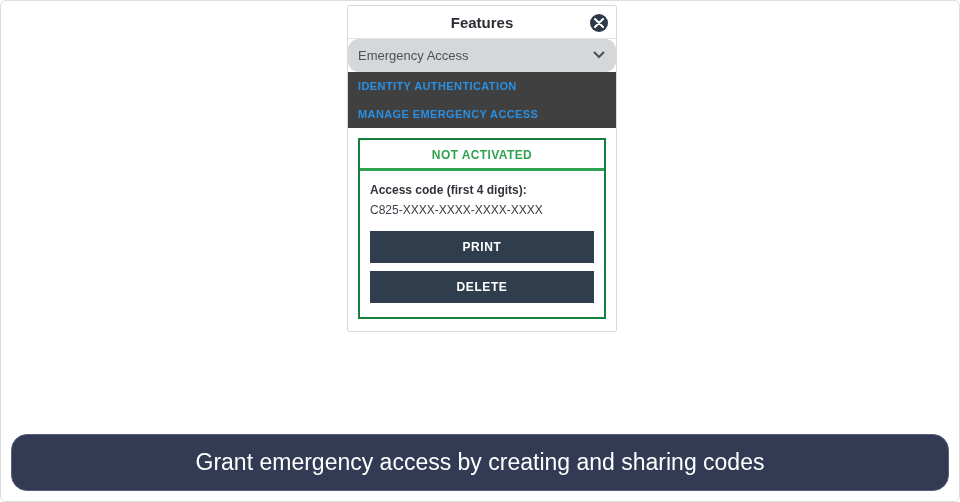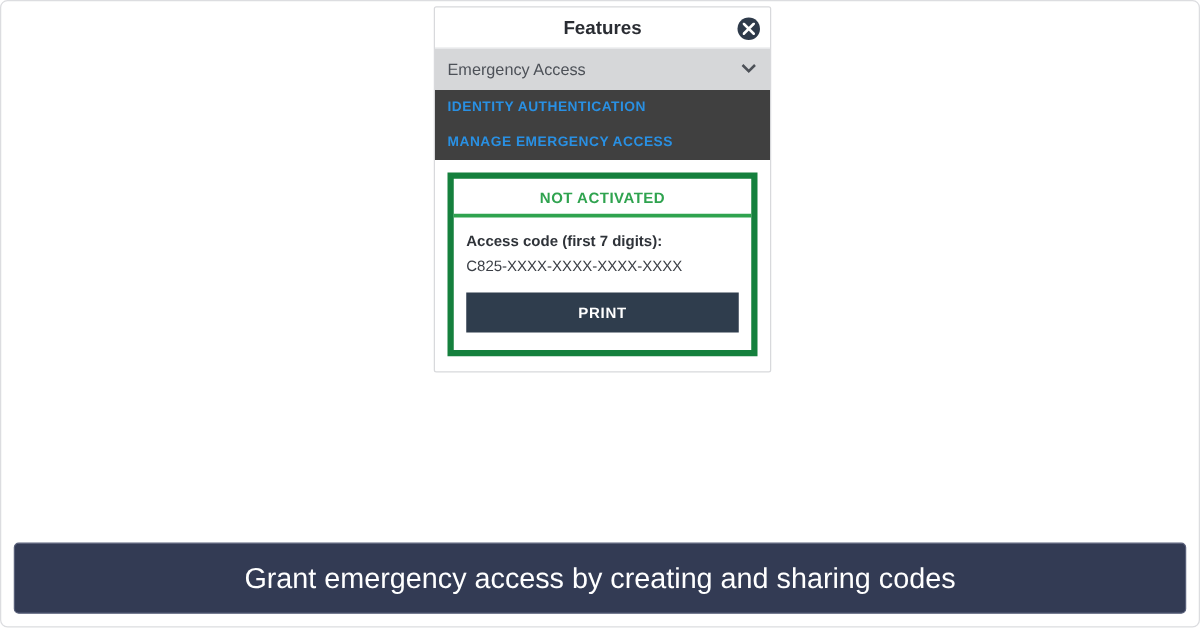--- a/index.html
+++ b/index.html
@@ -49,20 +49,21 @@
   .close-btn svg { width: 10px; height: 10px; }
   .dropdown {
     display: flex;
     align-items: center;
     justify-content: space-between;
     background: #d6d7d9;
     padding: 8px 10px;
     color: #4d5158;
     font-size: 13px;
     cursor: pointer;
+    border-radius: 11px;
   }
   .dropdown svg { width: 14px; height: 14px; }
   .section-label {
     background: #404040;
     color: #2990e3;
     font-weight: 700;
     font-size: 11px;
     letter-spacing: 0.4px;
     padding: 8px 10px;
   }
@@ -78,21 +79,21 @@
     margin-bottom: 6px;
   }
   .field-label.mt { margin-top: 14px; }
   .stub-input {
     height: 20px;
     background: #ececee;
     width: 72px;
   }
   .stub-input.wide { width: 100%; max-width: 220px; }
   .manage-card {
-    border: 5px solid #15803d;
+    border: 2px solid #15803d;
     margin: 10px 10px 12px 10px;
   }
   .status-bar {
     text-align: center;
     color: #2fa34f;
     font-weight: 700;
     font-size: 12px;
     letter-spacing: 0.4px;
     padding: 8px 0 6px 0;
     border-bottom: 3px solid #2fa34f;
@@ -126,21 +127,21 @@
   .action-btn:last-child { margin-bottom: 0; }
   .caption-bar {
     position: absolute;
     left: 10px;
     right: 10px;
     bottom: 10px;
     background: #333b54;
     color: #ffffff;
     text-align: center;
     padding: 14px 16px;
-    border-radius: 4px;
+    border-radius: 16px;
     font-size: 23px;
     font-weight: 500;
     border: 1px solid #59607a;
   }
 </style>
 </head>
 <body>
 
 <div class="panel">
 
@@ -163,21 +164,22 @@
   </div>
 
   <div class="section-label">IDENTITY AUTHENTICATION</div>
 
 
   <div class="section-label">MANAGE EMERGENCY ACCESS</div>
 
   <div class="manage-card">
     <div class="status-bar">NOT ACTIVATED</div>
     <div class="manage-body">
-      <div class="code-label">Access code (first 7 digits):</div>
+      <div class="code-label">Access code (first 4 digits):</div>
       <div class="code-value">C825-XXXX-XXXX-XXXX-XXXX</div>
       <button class="action-btn">PRINT</button>
+      <button class="action-btn">DELETE</button>
     </div>
   </div>
 
 </div>
 
 <div class="caption-bar">Grant emergency access by creating and sharing codes</div>
 
 </body></html>

